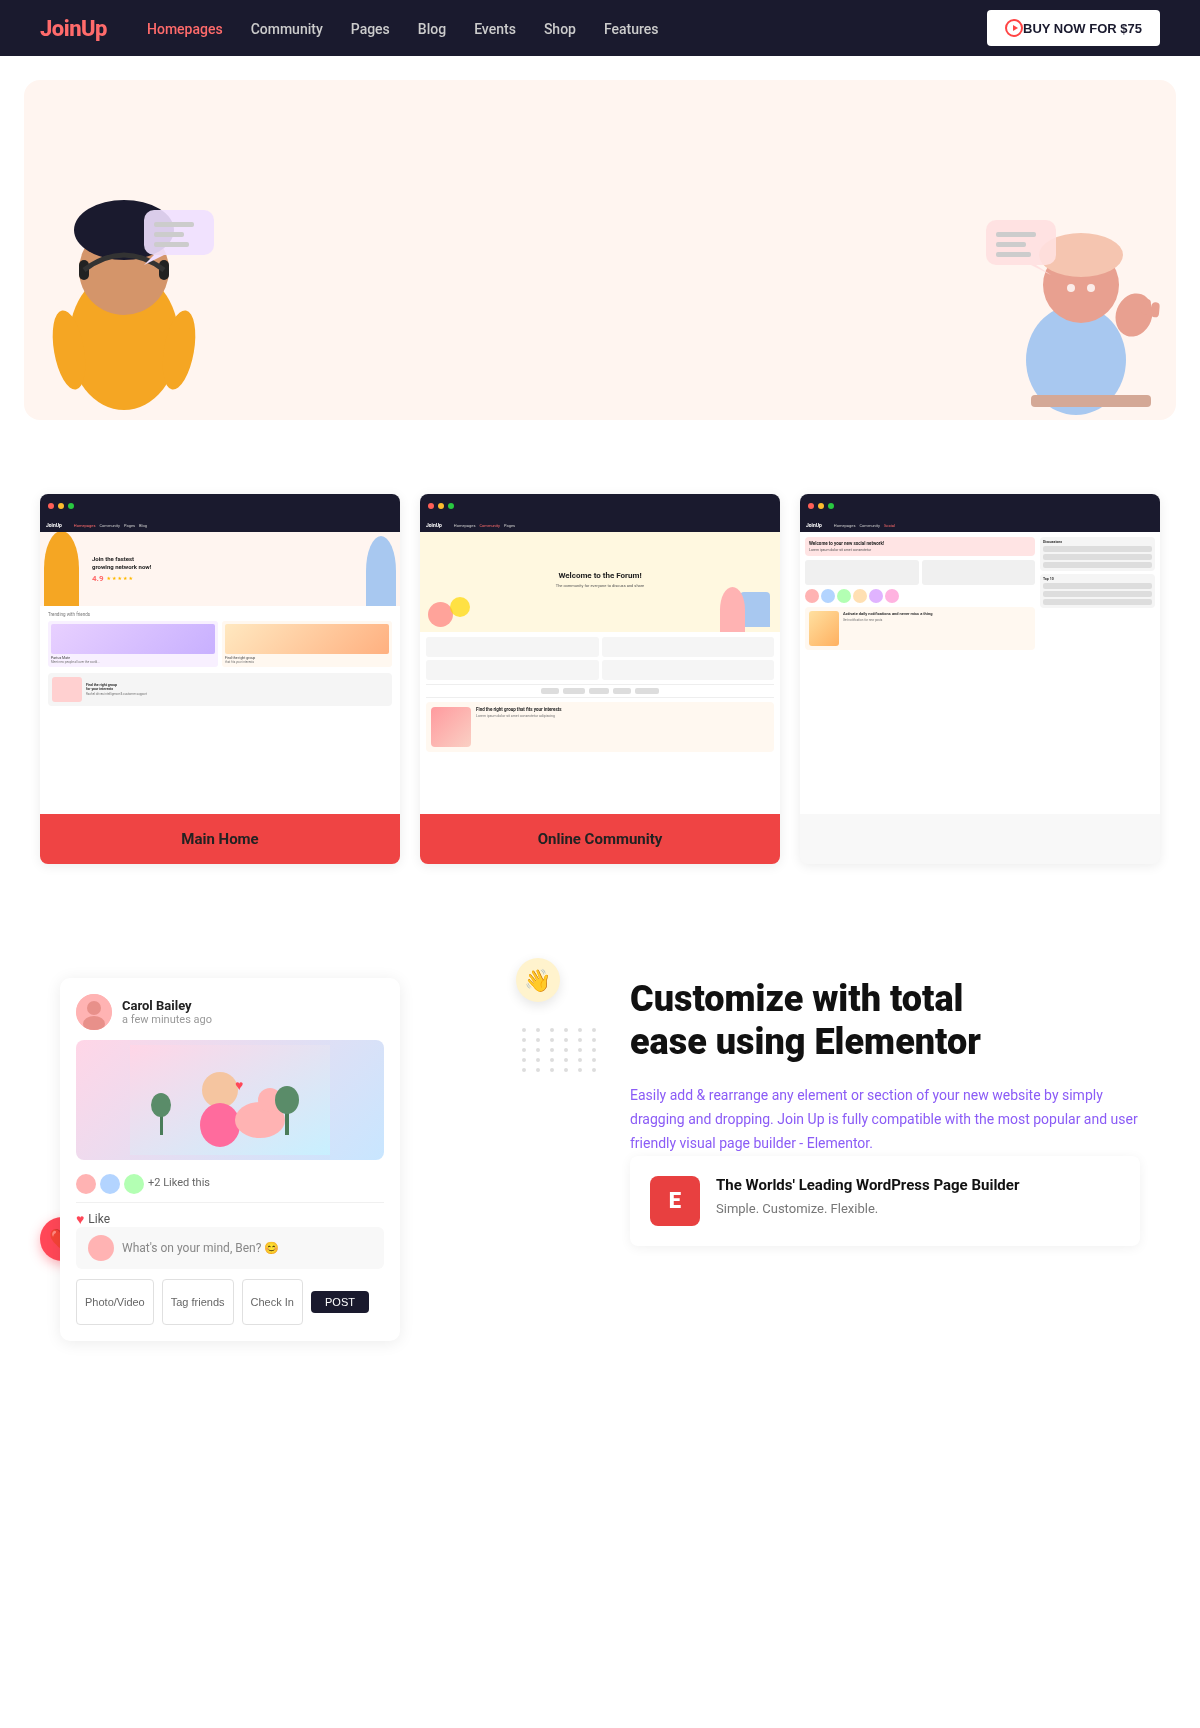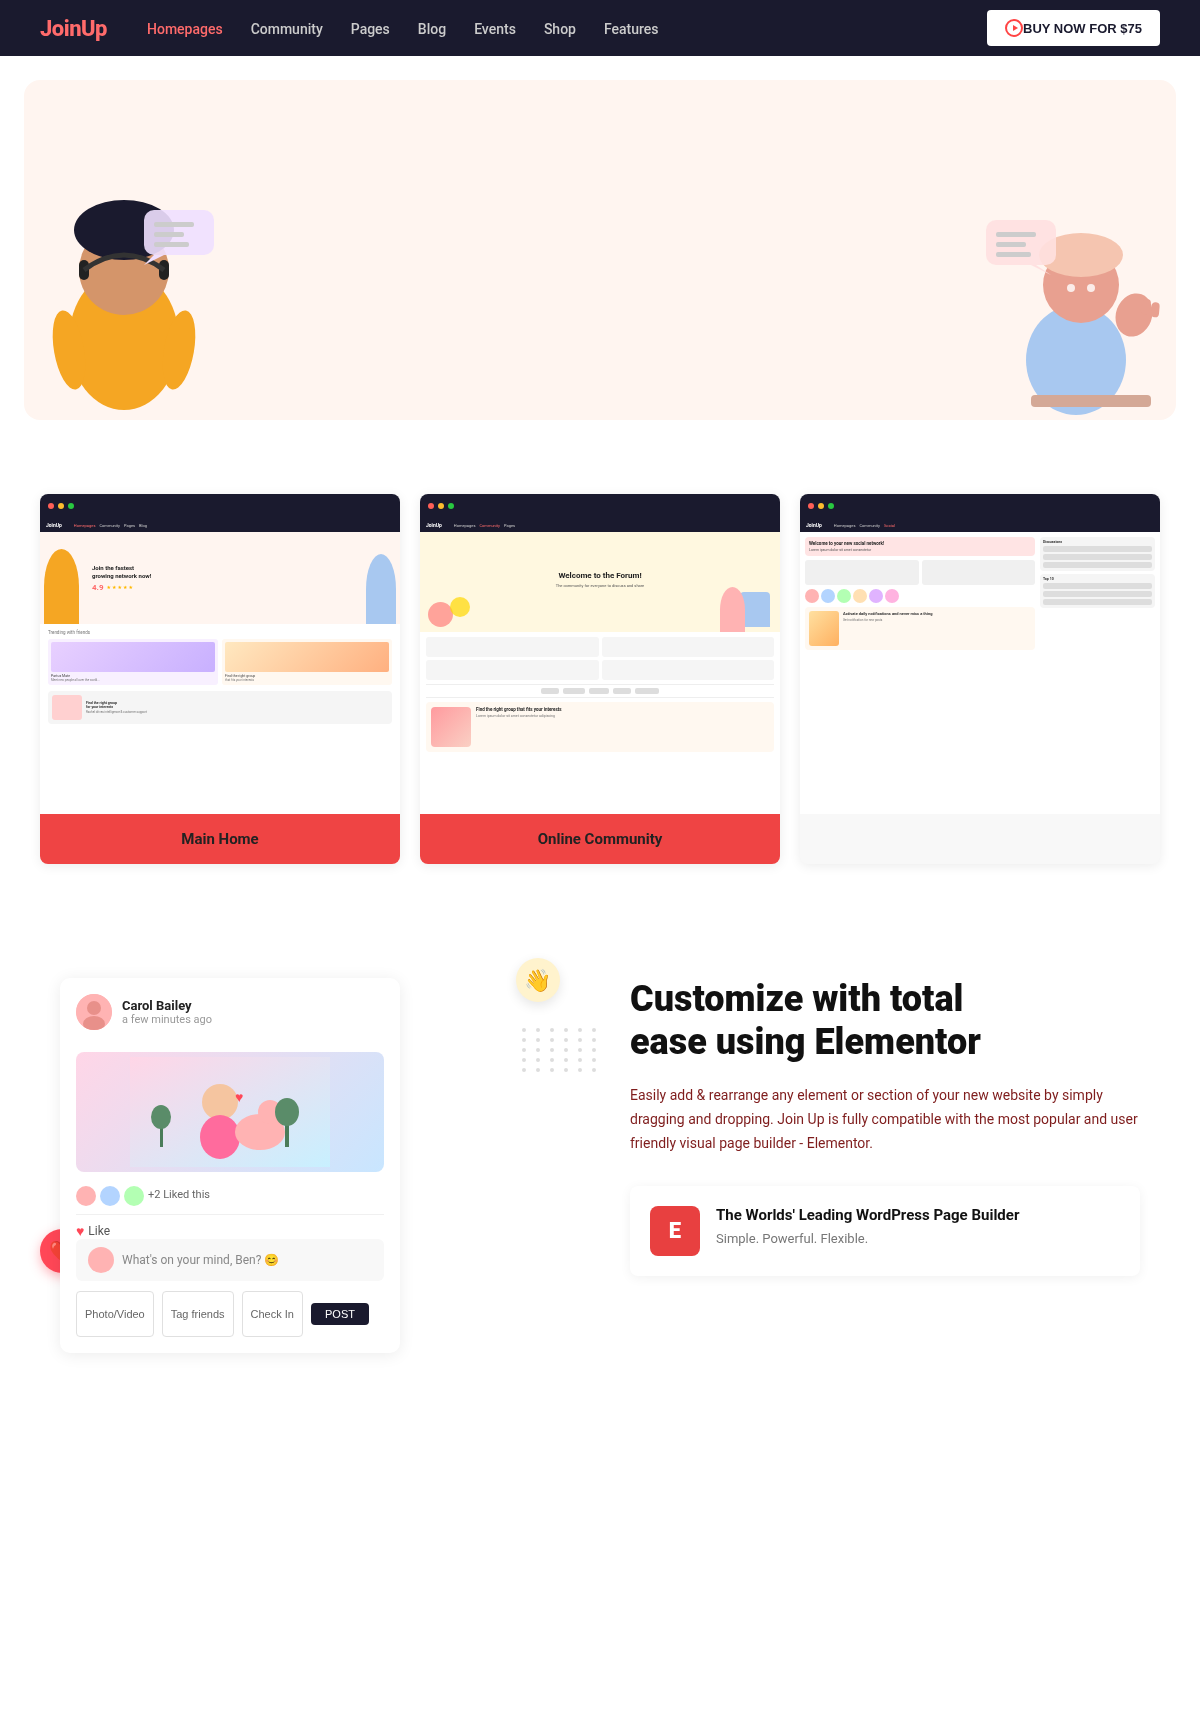--- a/index.html
+++ b/index.html
@@ -180,23 +180,22 @@
     }
     .customize-text h2 {
       font-size: 36px;
       font-weight: 900;
       color: #111;
       line-height: 1.2;
       margin-bottom: 20px;
     }
     .customize-text p {
       font-size: 14px;
-      color: #7f1d1d;
+      color: #8b5cf6;
       line-height: 1.7;
-      margin-bottom: 30px;
     }
     .elementor-badge {
       display: flex;
       align-items: flex-start;
       gap: 16px;
       padding: 20px;
       background: #fff;
       border-radius: 8px;
       box-shadow: 0 2px 12px rgba(0,0,0,0.06);
     }
@@ -231,21 +230,21 @@
       border-radius: 10px;
       box-shadow: 0 2px 16px rgba(0,0,0,0.08);
       padding: 16px;
       width: 340px;
       position: relative;
     }
     .post-header {
       display: flex;
       align-items: center;
       gap: 10px;
-      margin-bottom: 22px;
+      margin-bottom: 10px;
     }
     .post-avatar {
       width: 36px;
       height: 36px;
       border-radius: 50%;
       background: #ffb3b3;
       overflow: hidden;
       display: flex;
       align-items: center;
       justify-content: center;
@@ -460,21 +459,21 @@
             <div style="height:14px;background:#1a1a2e;display:flex;align-items:center;padding:0 6px;gap:6px;">
               <div style="font-size:5px;color:#fff;font-weight:bold;">JoinUp</div>
               <div style="display:flex;gap:4px;margin-left:6px;">
                 <span style="font-size:4px;color:#ff6b6b;">Homepages</span>
                 <span style="font-size:4px;color:#ccc;">Community</span>
                 <span style="font-size:4px;color:#ccc;">Pages</span>
                 <span style="font-size:4px;color:#ccc;">Blog</span>
               </div>
             </div>
 
-            <div style="background:#fff5f0;height:92px;display:flex;align-items:center;padding:8px;position:relative;overflow:hidden;">
+            <div style="background:#fff5f0;height:74px;display:flex;align-items:center;padding:8px;position:relative;overflow:hidden;">
 
               <div style="width:35px;height:75px;background:#f5a623;border-radius:50% 50% 0 0;position:absolute;left:4px;bottom:0;"></div>
 
               <div style="margin-left:44px;margin-right:35px;">
                 <div style="font-size:6px;font-weight:bold;color:#222;line-height:1.3;margin-bottom:3px;">Join the fastest<br>growing network now!</div>
                 <div style="display:flex;align-items:center;gap:3px;">
                   <span style="font-size:8px;font-weight:bold;color:#ff6b6b;">4.9</span>
                   <div style="display:flex;gap:1px;">
                     <span style="font-size:5px;color:#ffb900;">★</span>
                     <span style="font-size:5px;color:#ffb900;">★</span>
@@ -764,17 +763,17 @@
       <span>ease using Elementor</span>
     </h2>
     <p>Easily add &amp; rearrange any element or section of your new website by simply dragging and dropping. Join Up is fully compatible with the most popular and user friendly visual page builder - Elementor.</p>
 
     <div class="elementor-badge">
       <div class="elementor-icon">
         <span>E</span>
       </div>
       <div class="elementor-info">
         <h4>The Worlds' Leading WordPress Page Builder</h4>
-        <p>Simple. Powerful. Flexible.</p>
+        <p>Simple. Customize. Flexible.</p>
       </div>
     </div>
   </div>
 </section>
 
 </body></html>

